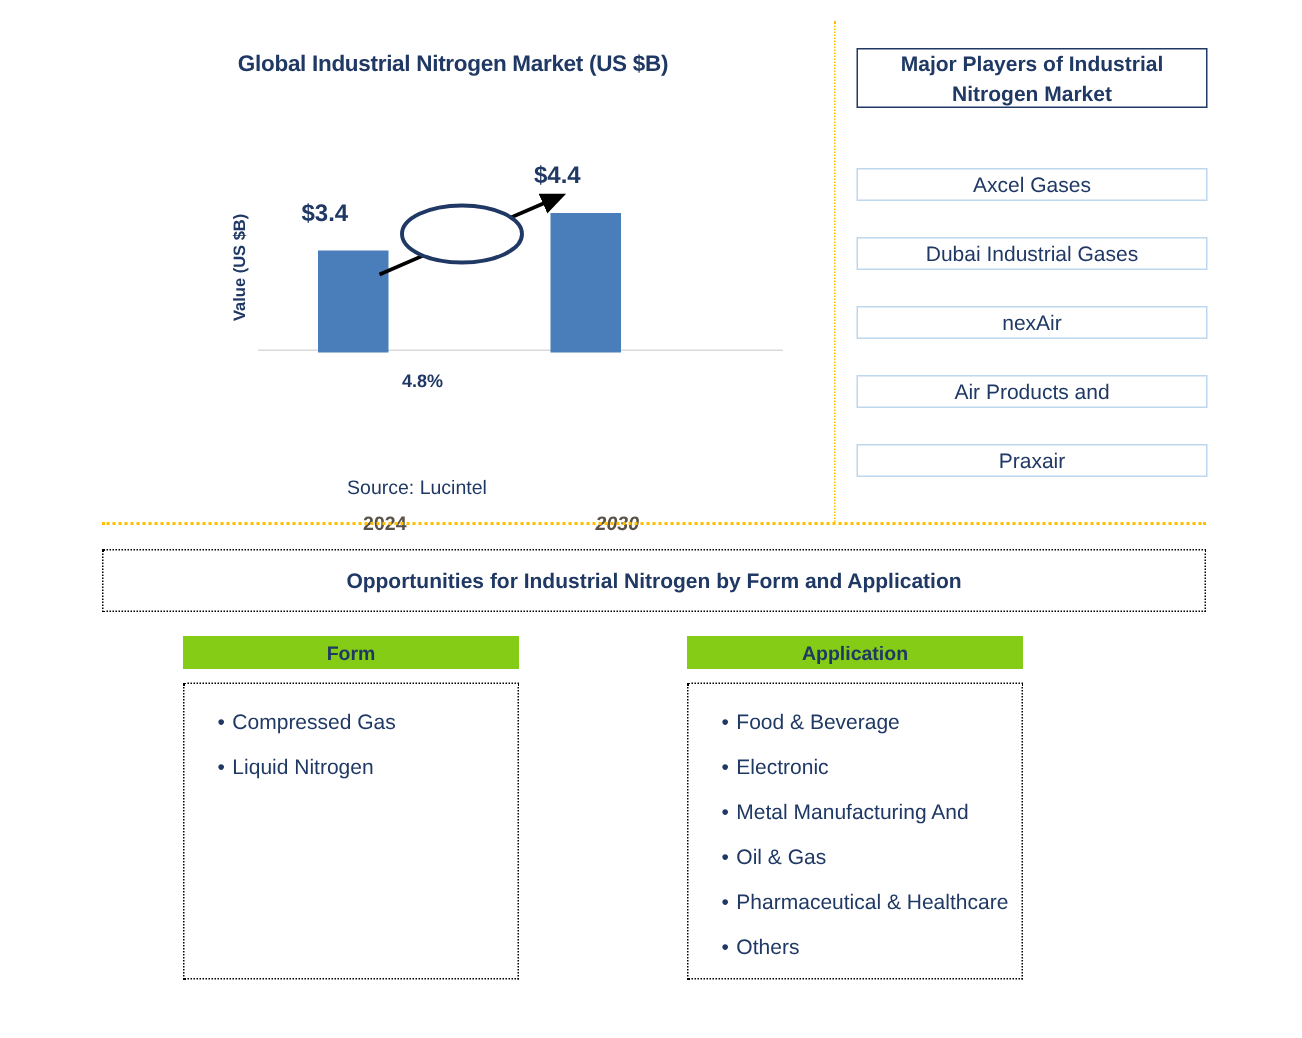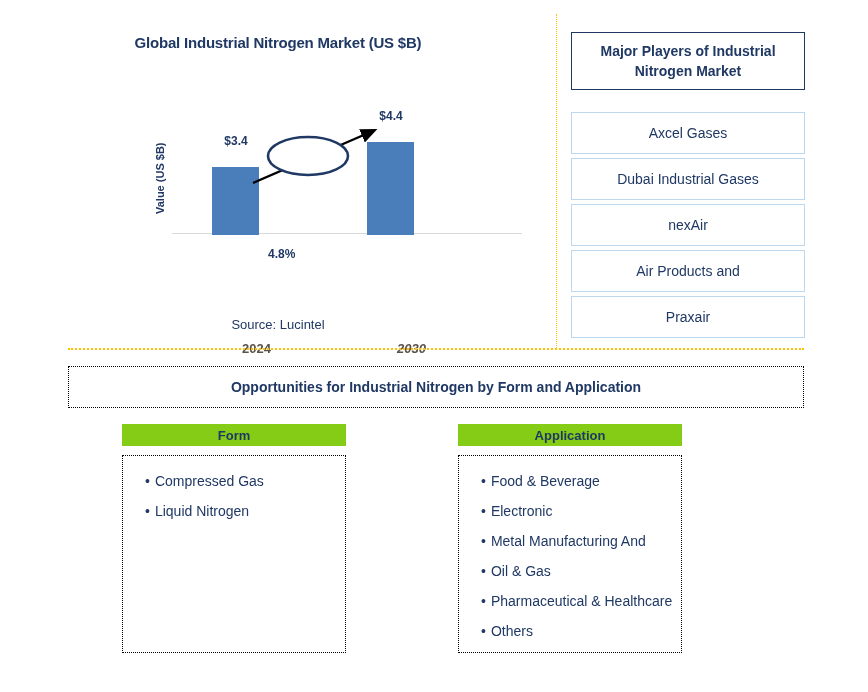--- a/index.html
+++ b/index.html
@@ -27,20 +27,21 @@
   #chart-title {
     position: absolute;
     left: 0px;
     top: 34px;
     width: 556px;
     text-align: center;
     font-size: 15px;
     font-weight: bold;
     color: #1f3864;
     letter-spacing: -0.2px;
+    padding-left: 24px;
   }
 
   #plot-area {
     position: absolute;
     left: 155px;
     top: 105px;
     width: 370px;
     height: 130px;
   }
 
@@ -80,24 +81,23 @@
     height: 68px;
   }
   #bar-2030 {
     left: 212px;
     width: 47px;
     height: 93px;
   }
 
   .bar-value {
     position: absolute;
-    font-size: 12px;
-    font-weight: bold;
-    color: #1f3864;
-    text-align: center;
+    font-size: 16px;
+    font-weight: bold;
+    color: #1f3864;
     width: 70px;
   }
   #value-2024 { left: 46px;  top: 29px; }
   #value-2030 { left: 201px; top: 4px;  }
 
   .axis-cat {
     position: absolute;
     top: 236px;
     font-size: 13px;
     font-weight: bold;
@@ -162,39 +162,39 @@
     left: 571px;
     top: 0px;
     width: 236px;
   }
 
   #players-header {
     position: absolute;
     left: 0px;
     top: 32px;
     width: 234px;
-    height: 58px;
+    height: 40px;
     border: 1.5px solid #1f3864;
     box-sizing: border-box;
     display: flex;
     align-items: center;
     justify-content: center;
     text-align: center;
     font-size: 14px;
     font-weight: bold;
     color: #1f3864;
     line-height: 20px;
     padding: 0 8px;
   }
 
   .player-box {
     position: absolute;
     left: 0px;
     width: 234px;
-    height: 42px;
+    height: 22px;
     border: 1px solid #bdd7ee;
     box-sizing: border-box;
     display: flex;
     align-items: center;
     justify-content: center;
     font-size: 14px;
     color: #1f3864;
     background: #ffffff;
     overflow: hidden;
     white-space: nowrap;

